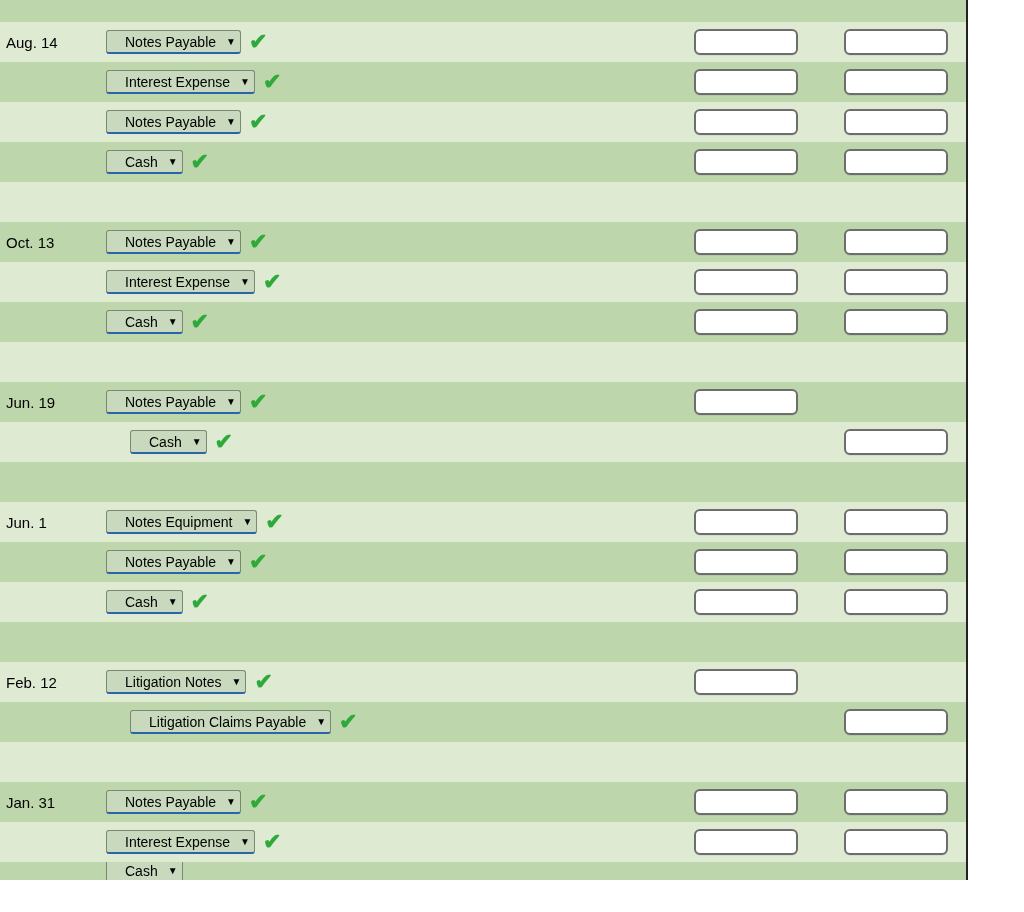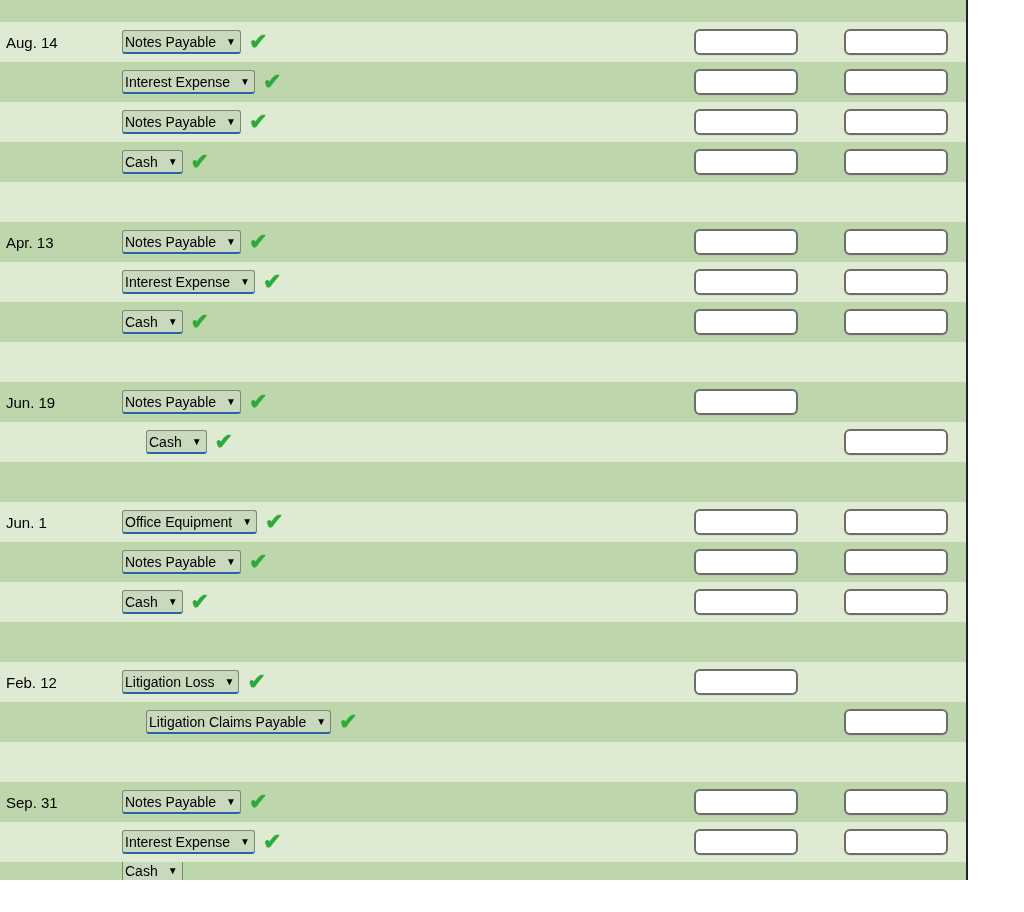--- a/index.html
+++ b/index.html
@@ -16,21 +16,21 @@
   }
   .row {
     display: flex;
     align-items: center;
     height: 40px;
     box-sizing: border-box;
   }
   .row.alt-a { background: #dfead3; }
   .row.alt-b { background: #bdd6ab; }
   .col-date {
-    width: 122px;
+    width: 106px;
     padding-left: 6px;
     box-sizing: border-box;
   }
   .col-account {
     flex: 1;
     display: flex;
     align-items: center;
     gap: 8px;
   }
   .col-debit {
@@ -46,21 +46,21 @@
     align-items: center;
   }
   .select-wrap {
     display: inline-flex;
     align-items: center;
     background: #c9d9bd;
     border: 1px solid #7a8a72;
     border-bottom: 2px solid #2a64a8;
     border-radius: 3px;
     height: 24px;
-    padding: 0 4px 0 2px;
+    padding: 0 4px 0 18px;
     box-sizing: border-box;
     cursor: pointer;
   }
   .select-wrap .label {
     font-size: 14px;
     color: #000;
     white-space: nowrap;
   }
   .select-wrap .caret {
     margin-left: 10px;
@@ -156,21 +156,21 @@
         <input type="text" class="amount-input" style="">
       </div>
     </div>
     <div class="row alt-a">
       <div class="col-date"></div>
       <div class="col-account"></div>
       <div class="col-debit"></div>
       <div class="col-credit"></div>
     </div>
     <div class="row alt-b">
-      <div class="col-date">Apr. 13</div>
+      <div class="col-date">Oct. 13</div>
       <div class="col-account">
         <div class="select-wrap">
           <span class="label">Notes Payable</span>
           <span class="caret">▼</span>
         </div>
         <span class="check">✔</span>
       </div>
       <div class="col-debit">
         <input type="text" class="amount-input" style="">
       </div>
@@ -247,21 +247,21 @@
     <div class="row alt-b">
       <div class="col-date"></div>
       <div class="col-account"></div>
       <div class="col-debit"></div>
       <div class="col-credit"></div>
     </div>
     <div class="row alt-a">
       <div class="col-date">Jun. 1</div>
       <div class="col-account">
         <div class="select-wrap">
-          <span class="label">Office Equipment</span>
+          <span class="label">Notes Equipment</span>
           <span class="caret">▼</span>
         </div>
         <span class="check">✔</span>
       </div>
       <div class="col-debit">
         <input type="text" class="amount-input" style="">
       </div>
       <div class="col-credit">
         <input type="text" class="amount-input" style="">
       </div>
@@ -301,21 +301,21 @@
     <div class="row alt-b">
       <div class="col-date"></div>
       <div class="col-account"></div>
       <div class="col-debit"></div>
       <div class="col-credit"></div>
     </div>
     <div class="row alt-a">
       <div class="col-date">Feb. 12</div>
       <div class="col-account">
         <div class="select-wrap">
-          <span class="label">Litigation Loss</span>
+          <span class="label">Litigation Notes</span>
           <span class="caret">▼</span>
         </div>
         <span class="check">✔</span>
       </div>
       <div class="col-debit">
         <input type="text" class="amount-input" style="">
       </div>
       <div class="col-credit"></div>
     </div>
     <div class="row alt-b">
@@ -332,21 +332,21 @@
         <input type="text" class="amount-input" style="">
       </div>
     </div>
     <div class="row alt-a">
       <div class="col-date"></div>
       <div class="col-account"></div>
       <div class="col-debit"></div>
       <div class="col-credit"></div>
     </div>
     <div class="row alt-b">
-      <div class="col-date">Sep. 31</div>
+      <div class="col-date">Jan. 31</div>
       <div class="col-account">
         <div class="select-wrap">
           <span class="label">Notes Payable</span>
           <span class="caret">▼</span>
         </div>
         <span class="check">✔</span>
       </div>
       <div class="col-debit">
         <input type="text" class="amount-input" style="">
       </div>

